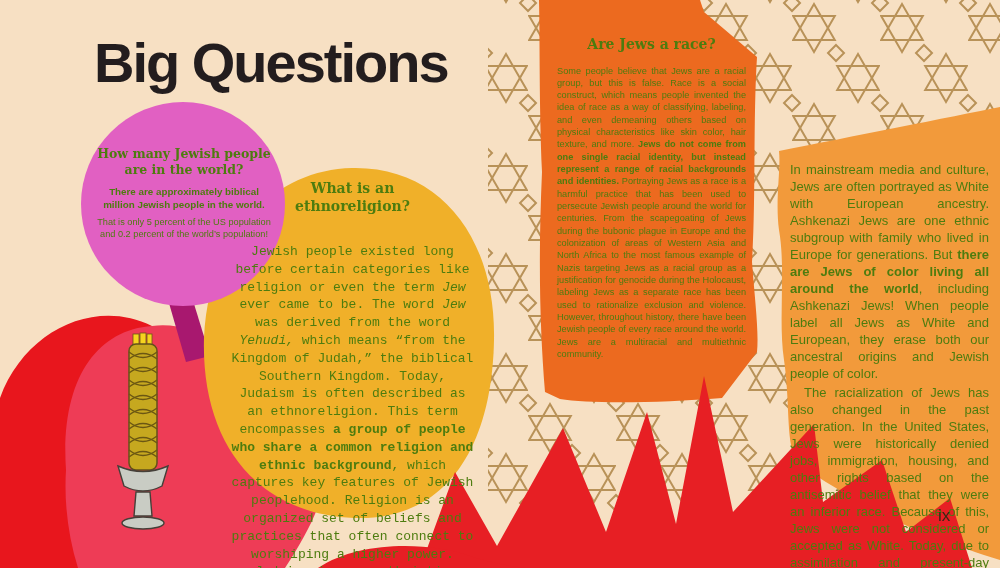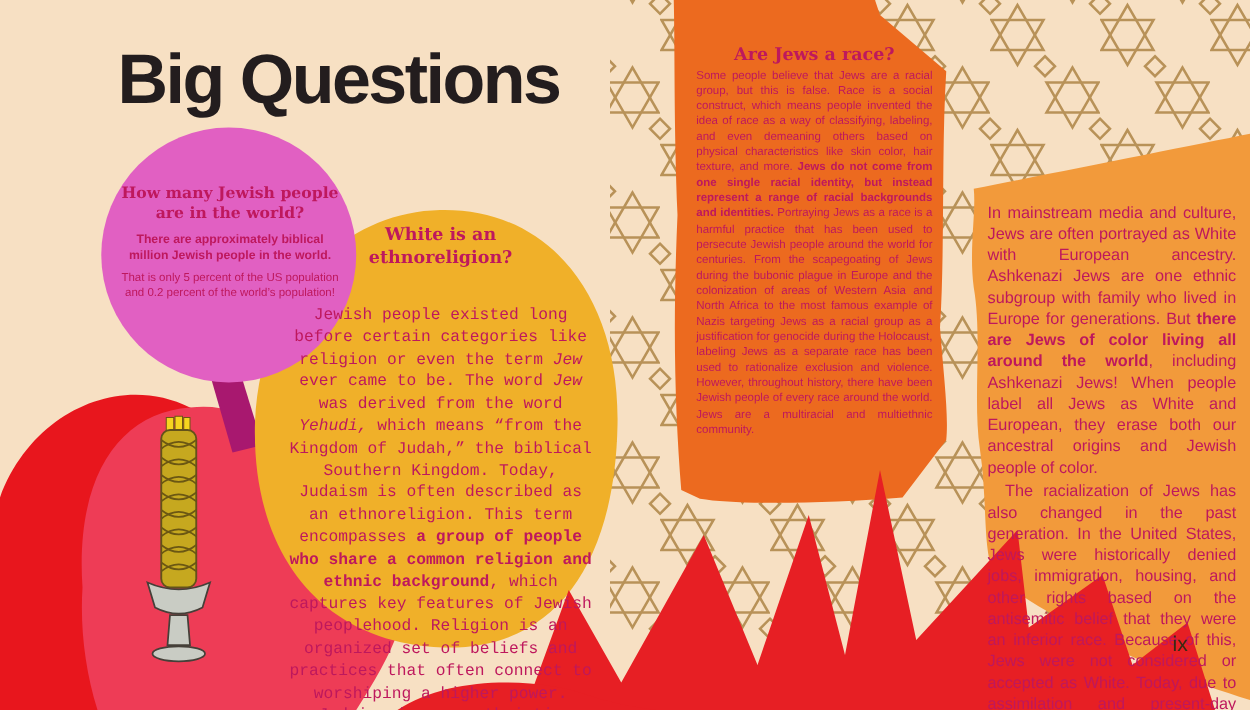--- a/index.html
+++ b/index.html
@@ -1,37 +1,37 @@
 <!DOCTYPE html>
 <html><head>
 <meta charset="utf-8">
 <style>
   html,body{margin:0;padding:0;}
   body{background:#888;font-family:"Liberation Sans",sans-serif;}
   #stage{position:relative;width:1000px;height:568px;overflow:hidden;background:#f7e0c3;}
   #art{position:absolute;left:0;top:0;}
-  .txt{position:absolute;color:#be185d;}
+  .txt{position:absolute;color:#4d7c0f;}
   .heading{font-family:"DejaVu Serif",serif;font-weight:700;text-align:center;line-height:1.25;}
   .page-title{position:absolute;left:94px;top:30px;font-weight:800;font-size:56px;
     letter-spacing:-2px;color:#231d1e;font-family:"Liberation Sans",sans-serif;text-align:right;}
   .center{text-align:center;}
   .just{text-align:justify;}
   
   #how-many{left:96px;top:146px;width:176px;}
   #how-many .heading{font-size:12.5px;}
   #how-many .lead{font-size:9.8px;font-weight:700;line-height:1.32;margin-top:9px;}
   #how-many .rest{font-size:9.2px;line-height:1.3;margin-top:5px;}
   
   #ethno{left:231px;top:180px;width:243px;}
   #ethno .heading{font-size:14px;width:150px;margin:0 auto;}
   #ethno .body{font-size:13px;line-height:1.37;margin-top:28px;font-family:Liberation Mono, monospace;}
   
   #race{left:557px;top:36px;width:189px;}
   #race .heading{font-size:14px;}
-  #race .body{font-size:9.2px;line-height:1.34;}
+  #race .body{font-size:9.2px;line-height:1.34;margin-top:11px;}
   
   #white{left:790px;top:152px;width:199px;}
   #white .heading{font-size:13px;}
   #white .body{font-size:13px;line-height:1.31;margin-top:9px;}
   #white .p2{text-indent:14px;margin-top:2px;}
   .page-num{position:absolute;left:938px;top:506px;font-size:17px;font-weight:400;color:#3a2a14;}
   b{font-weight:700;}
 </style>
 </head>
 <body>
@@ -130,21 +130,21 @@
 
   <div class="page-title">Big Questions</div>
 
   <div class="txt center" id="how-many">
     <div class="heading">How many Jewish people are in the world?</div>
     <div class="lead">There are approximately biblical million Jewish people in the world.</div>
     <div class="rest">That is only 5 percent of the US population and 0.2 percent of the world’s population!</div>
   </div>
 
   <div class="txt center" id="ethno">
-    <div class="heading">White is an ethnoreligion?</div>
+    <div class="heading">What is an ethnoreligion?</div>
     <div class="body"><span>Jewish people existed long before certain categories like religion or even the term </span><i>Jew</i><span> ever came to be. The word </span><i>Jew</i><span> was derived from the word </span><i>Yehudi,</i><span> which means “from the Kingdom of Judah,” the biblical Southern Kingdom. Today, Judaism is often described as an ethnoreligion. This term encompasses </span><b>a group of people who share a common religion and ethnic background</b><span>, which captures key features of Jewish peoplehood. Religion is an organized set of beliefs and practices that often connect to worshiping a higher power. Judaism is a monotheistic religion that draws from the Hebrew Bible, rabbinical wisdom, and other sources. Meanwhile, ethnicity is based on shared culture and background. While there is now a range of Jewish ethnic subgroups located around the world, Jewish people are known as a tribe and nation that share an ancestry beginning thousands of years ago in ancient Canaan (modern-day Israel, Palestine, Syria, Lebanon, and Jordan). Through the years, Jews have also been referred to as Hebrews and Israelites.</span></div>
   </div>
 
   <div class="txt" id="race">
     <div class="heading">Are Jews a race?</div>
     <div class="body just"><span>Some people believe that Jews are a racial group, but this is false. Race is a social construct, which means people invented the idea of race as a way of classifying, labeling, and even demeaning others based on physical characteristics like skin color, hair texture, and more. </span><b>Jews do not come from one single racial identity, but instead represent a range of racial backgrounds and identities.</b><span> Portraying Jews as a race is a harmful practice that has been used to persecute Jewish people around the world for centuries. From the scapegoating of Jews during the bubonic plague in Europe and the colonization of areas of Western Asia and North Africa to the most famous example of Nazis targeting Jews as a racial group as a justification for genocide during the Holocaust, labeling Jews as a separate race has been used to rationalize exclusion and violence. However, throughout history, there have been Jewish people of every race around the world. Jews are a multiracial and multiethnic community.</span></div>
   </div>
 
   <div class="txt" id="white">
     <div class="body just"><span>In mainstream media and culture, Jews are often portrayed as White with European ancestry. Ashkenazi Jews are one ethnic subgroup with family who lived in Europe for generations. But </span><b>there are Jews of color living all around the world</b><span>, including Ashkenazi Jews! When people label all Jews as White and European, they erase both our ancestral origins and Jewish people of color.</span></div>

